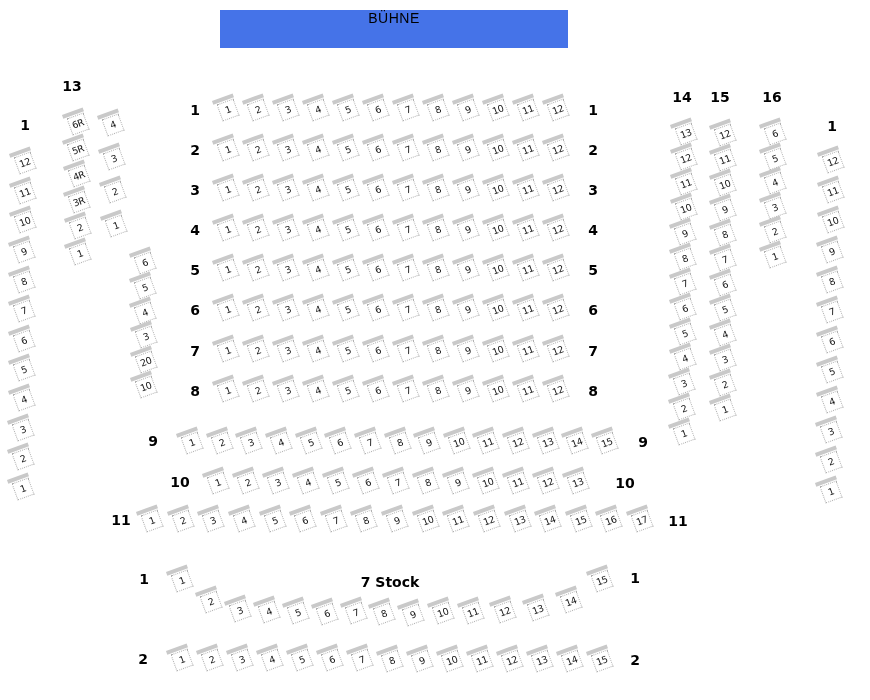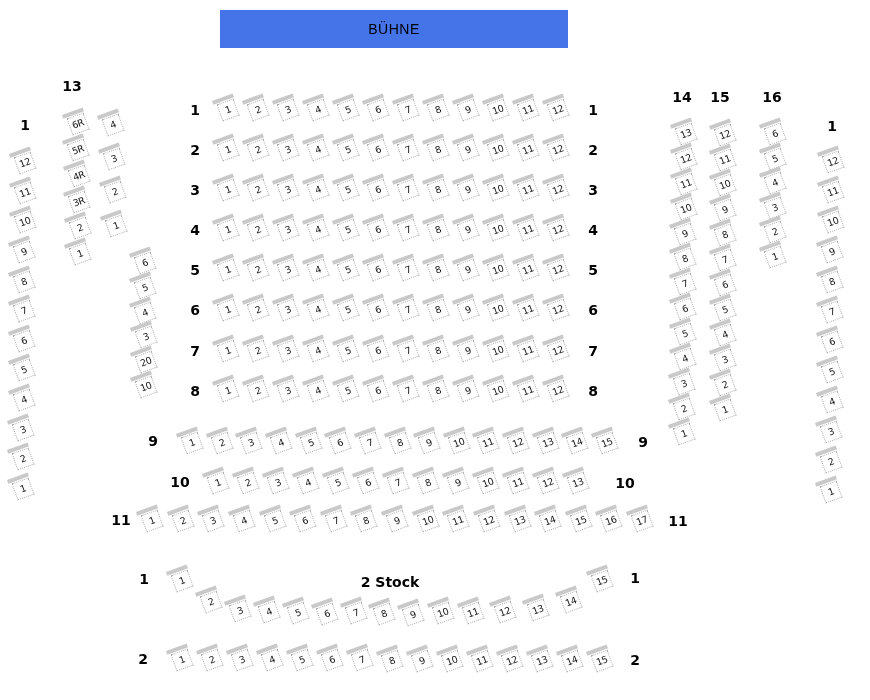--- a/index.html
+++ b/index.html
@@ -1,21 +1,21 @@
 <!DOCTYPE html>
 <html style="--seat-bar: #c9c9c9; --seat-border: #b2b2b2; --seat-num: #141414; --seat-rot: -20deg;"><head>
 <meta charset="utf-8">
 <style>
   html,body{margin:0;padding:0;background:#ffffff;}
   #plan{
     position:relative;width:870px;height:700px;background:#ffffff;overflow:hidden;
     font-family:"DejaVu Sans", sans-serif;
   }
   #stage{
-    position:absolute;display:flex;align-items:center;justify-content:center;
+    position:absolute;display:flex;justify-content:center;
     font-family:"Liberation Sans", sans-serif;font-size:14px;color:#000;
     letter-spacing:0.5px;
   }
   .plan-label{
     position:absolute;transform:translate(-50%,-50%);
     font-weight:bold;font-size:14px;color:#000;white-space:nowrap;
   }
   .seat{
     position:absolute;width:16px;height:16px;background:#fff;
     border:1px dotted var(--seat-border,#b2b2b2);
@@ -59,21 +59,21 @@
       <div class="plan-label" style="left: 153px; top: 441px; color: rgb(0, 0, 0);">9</div>
       <div class="plan-label" style="left: 643px; top: 442px; color: rgb(0, 0, 0);">9</div>
       <div class="plan-label" style="left: 180px; top: 482px; color: rgb(0, 0, 0);">10</div>
       <div class="plan-label" style="left: 625px; top: 483px; color: rgb(0, 0, 0);">10</div>
       <div class="plan-label" style="left: 121px; top: 520px; color: rgb(0, 0, 0);">11</div>
       <div class="plan-label" style="left: 678px; top: 521px; color: rgb(0, 0, 0);">11</div>
       <div class="plan-label" style="left: 682px; top: 97px; color: rgb(0, 0, 0);">14</div>
       <div class="plan-label" style="left: 720px; top: 97px; color: rgb(0, 0, 0);">15</div>
       <div class="plan-label" style="left: 772px; top: 97px; color: rgb(0, 0, 0);">16</div>
       <div class="plan-label" style="left: 832px; top: 126px; color: rgb(0, 0, 0);">1</div>
-      <div class="plan-label" style="left: 390px; top: 582px; color: rgb(0, 0, 0);">2 Stock</div>
+      <div class="plan-label" style="left: 390px; top: 582px; color: rgb(0, 0, 0);">7 Stock</div>
       <div class="plan-label" style="left: 144px; top: 579px; color: rgb(0, 0, 0);">1</div>
       <div class="plan-label" style="left: 635px; top: 578px; color: rgb(0, 0, 0);">1</div>
       <div class="plan-label" style="left: 143px; top: 659px; color: rgb(0, 0, 0);">2</div>
       <div class="plan-label" style="left: 635px; top: 660px; color: rgb(0, 0, 0);">2</div>
     </div>
   <div id="seat-layer">
       <div class="seat" style="left: 25px; top: 163px;">
         <span class="bar"></span>
         <span class="num">12</span>
       </div>

